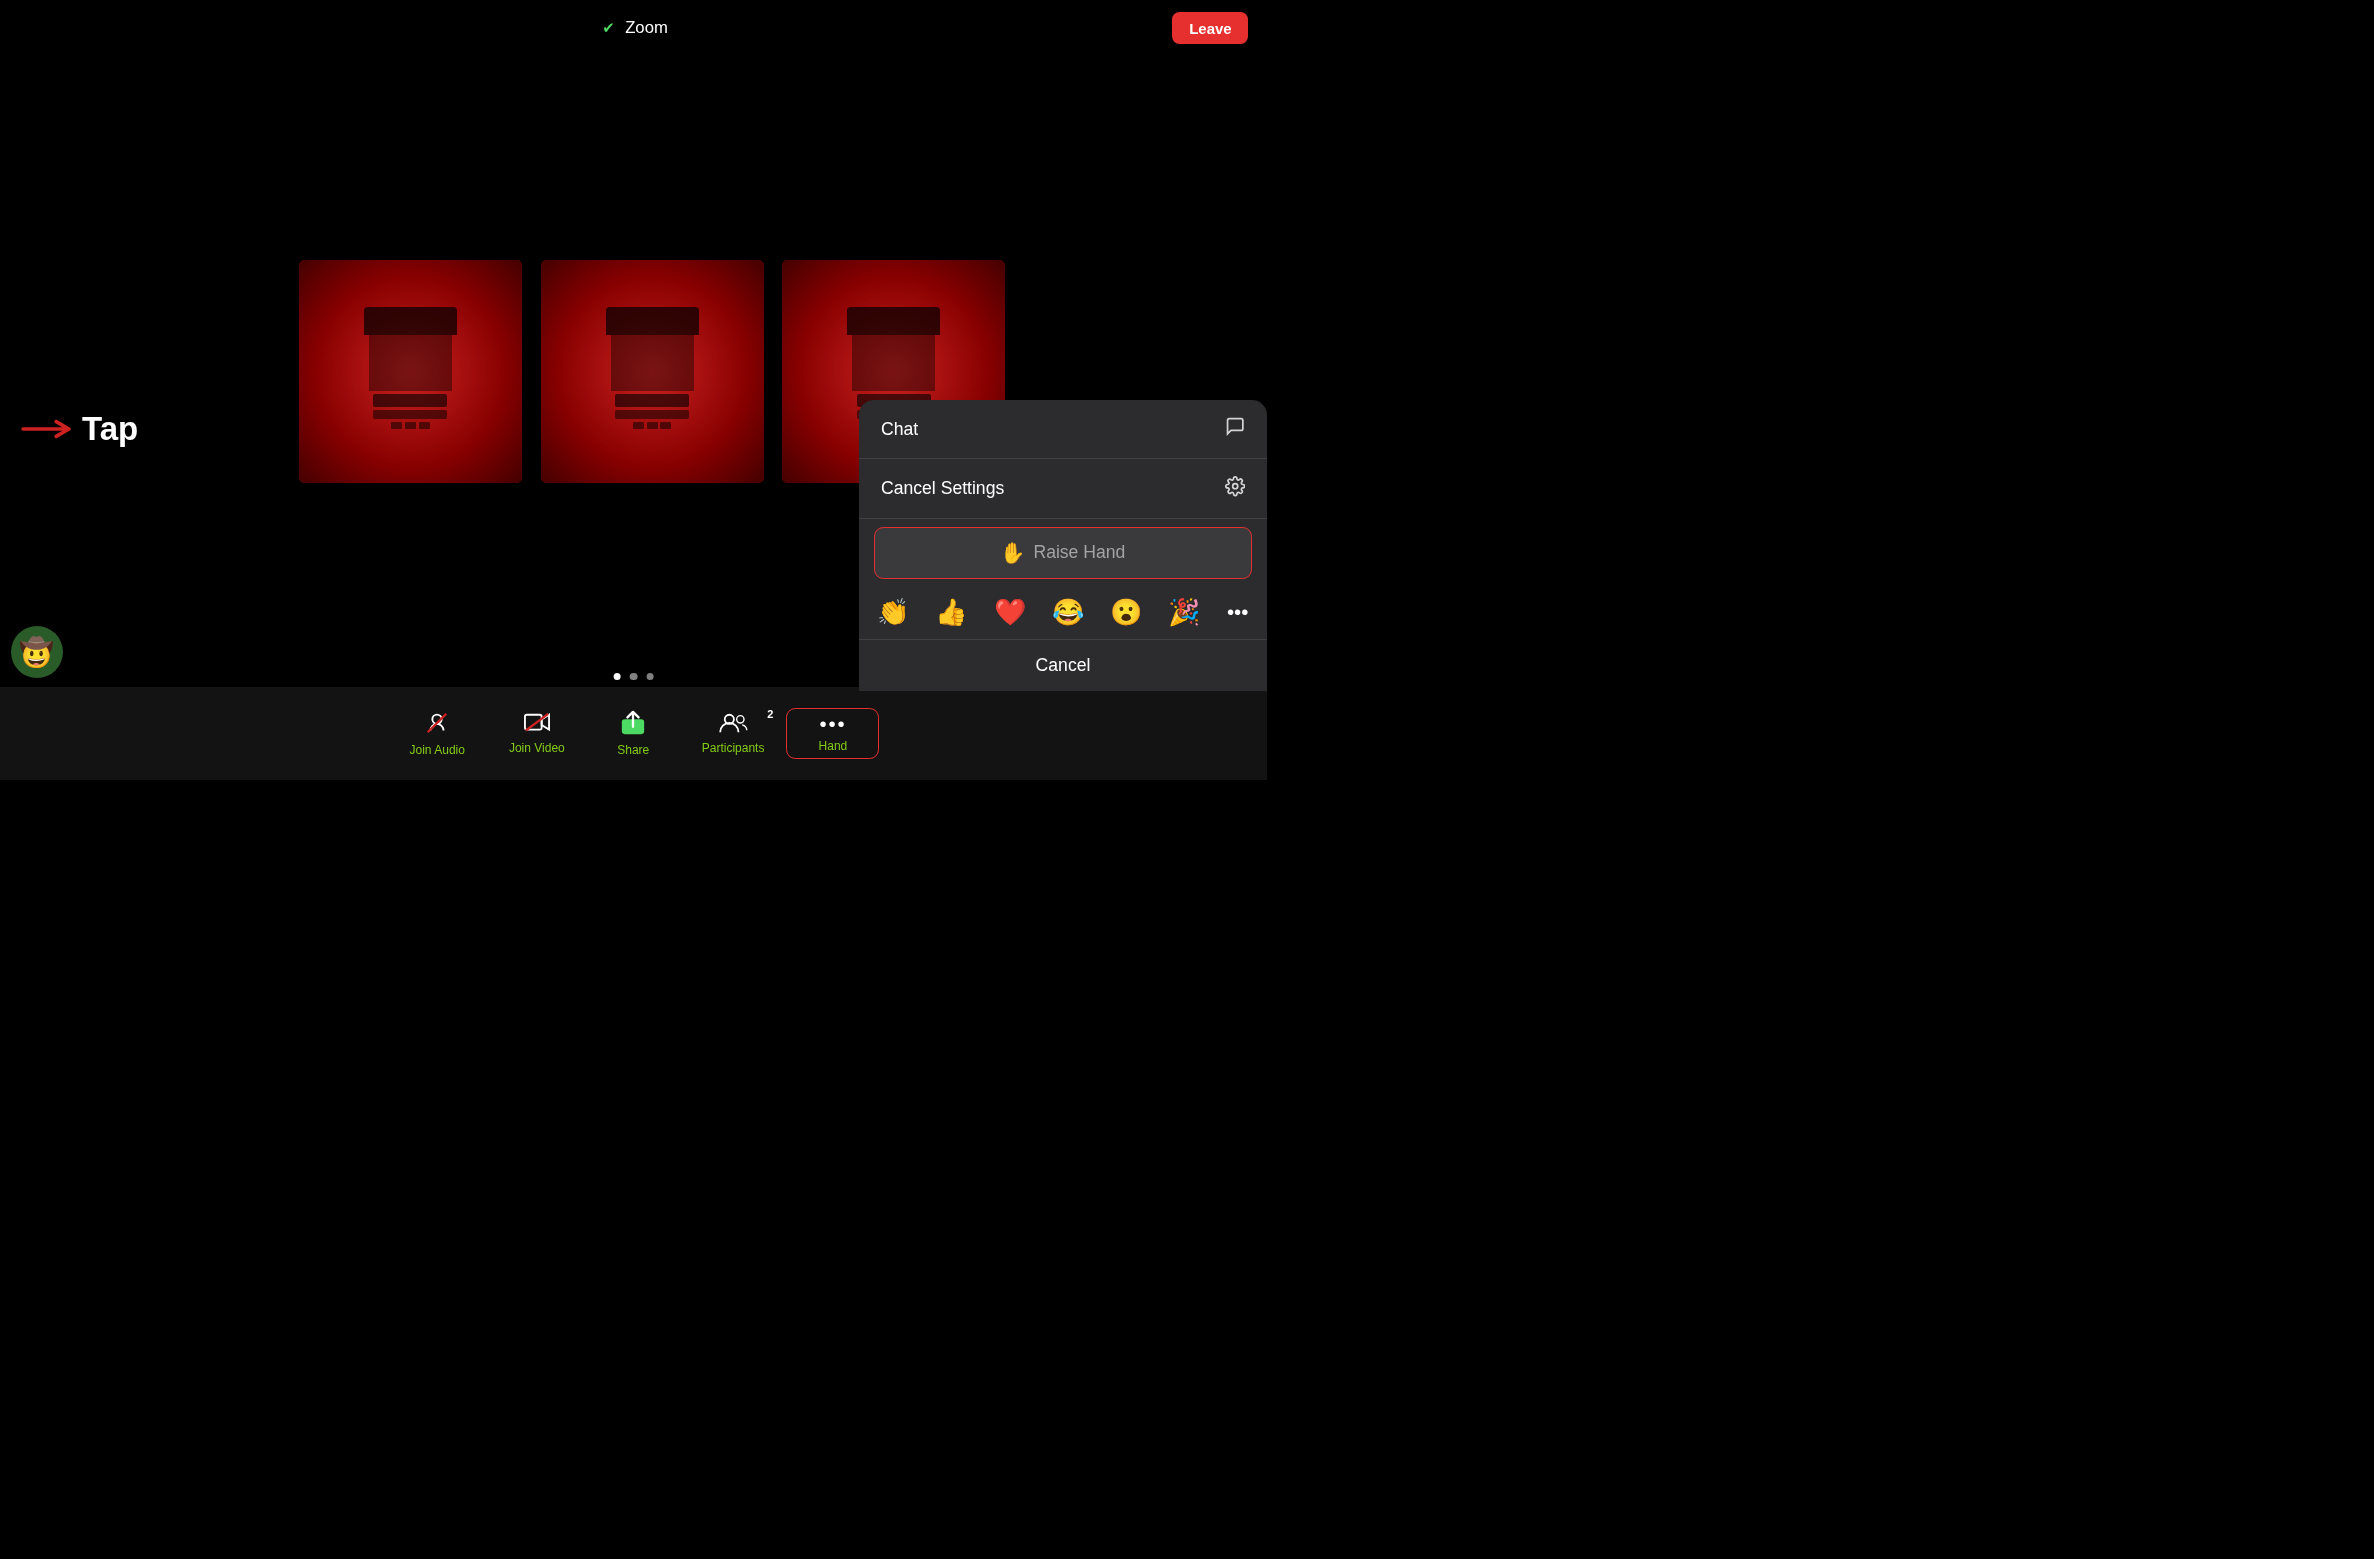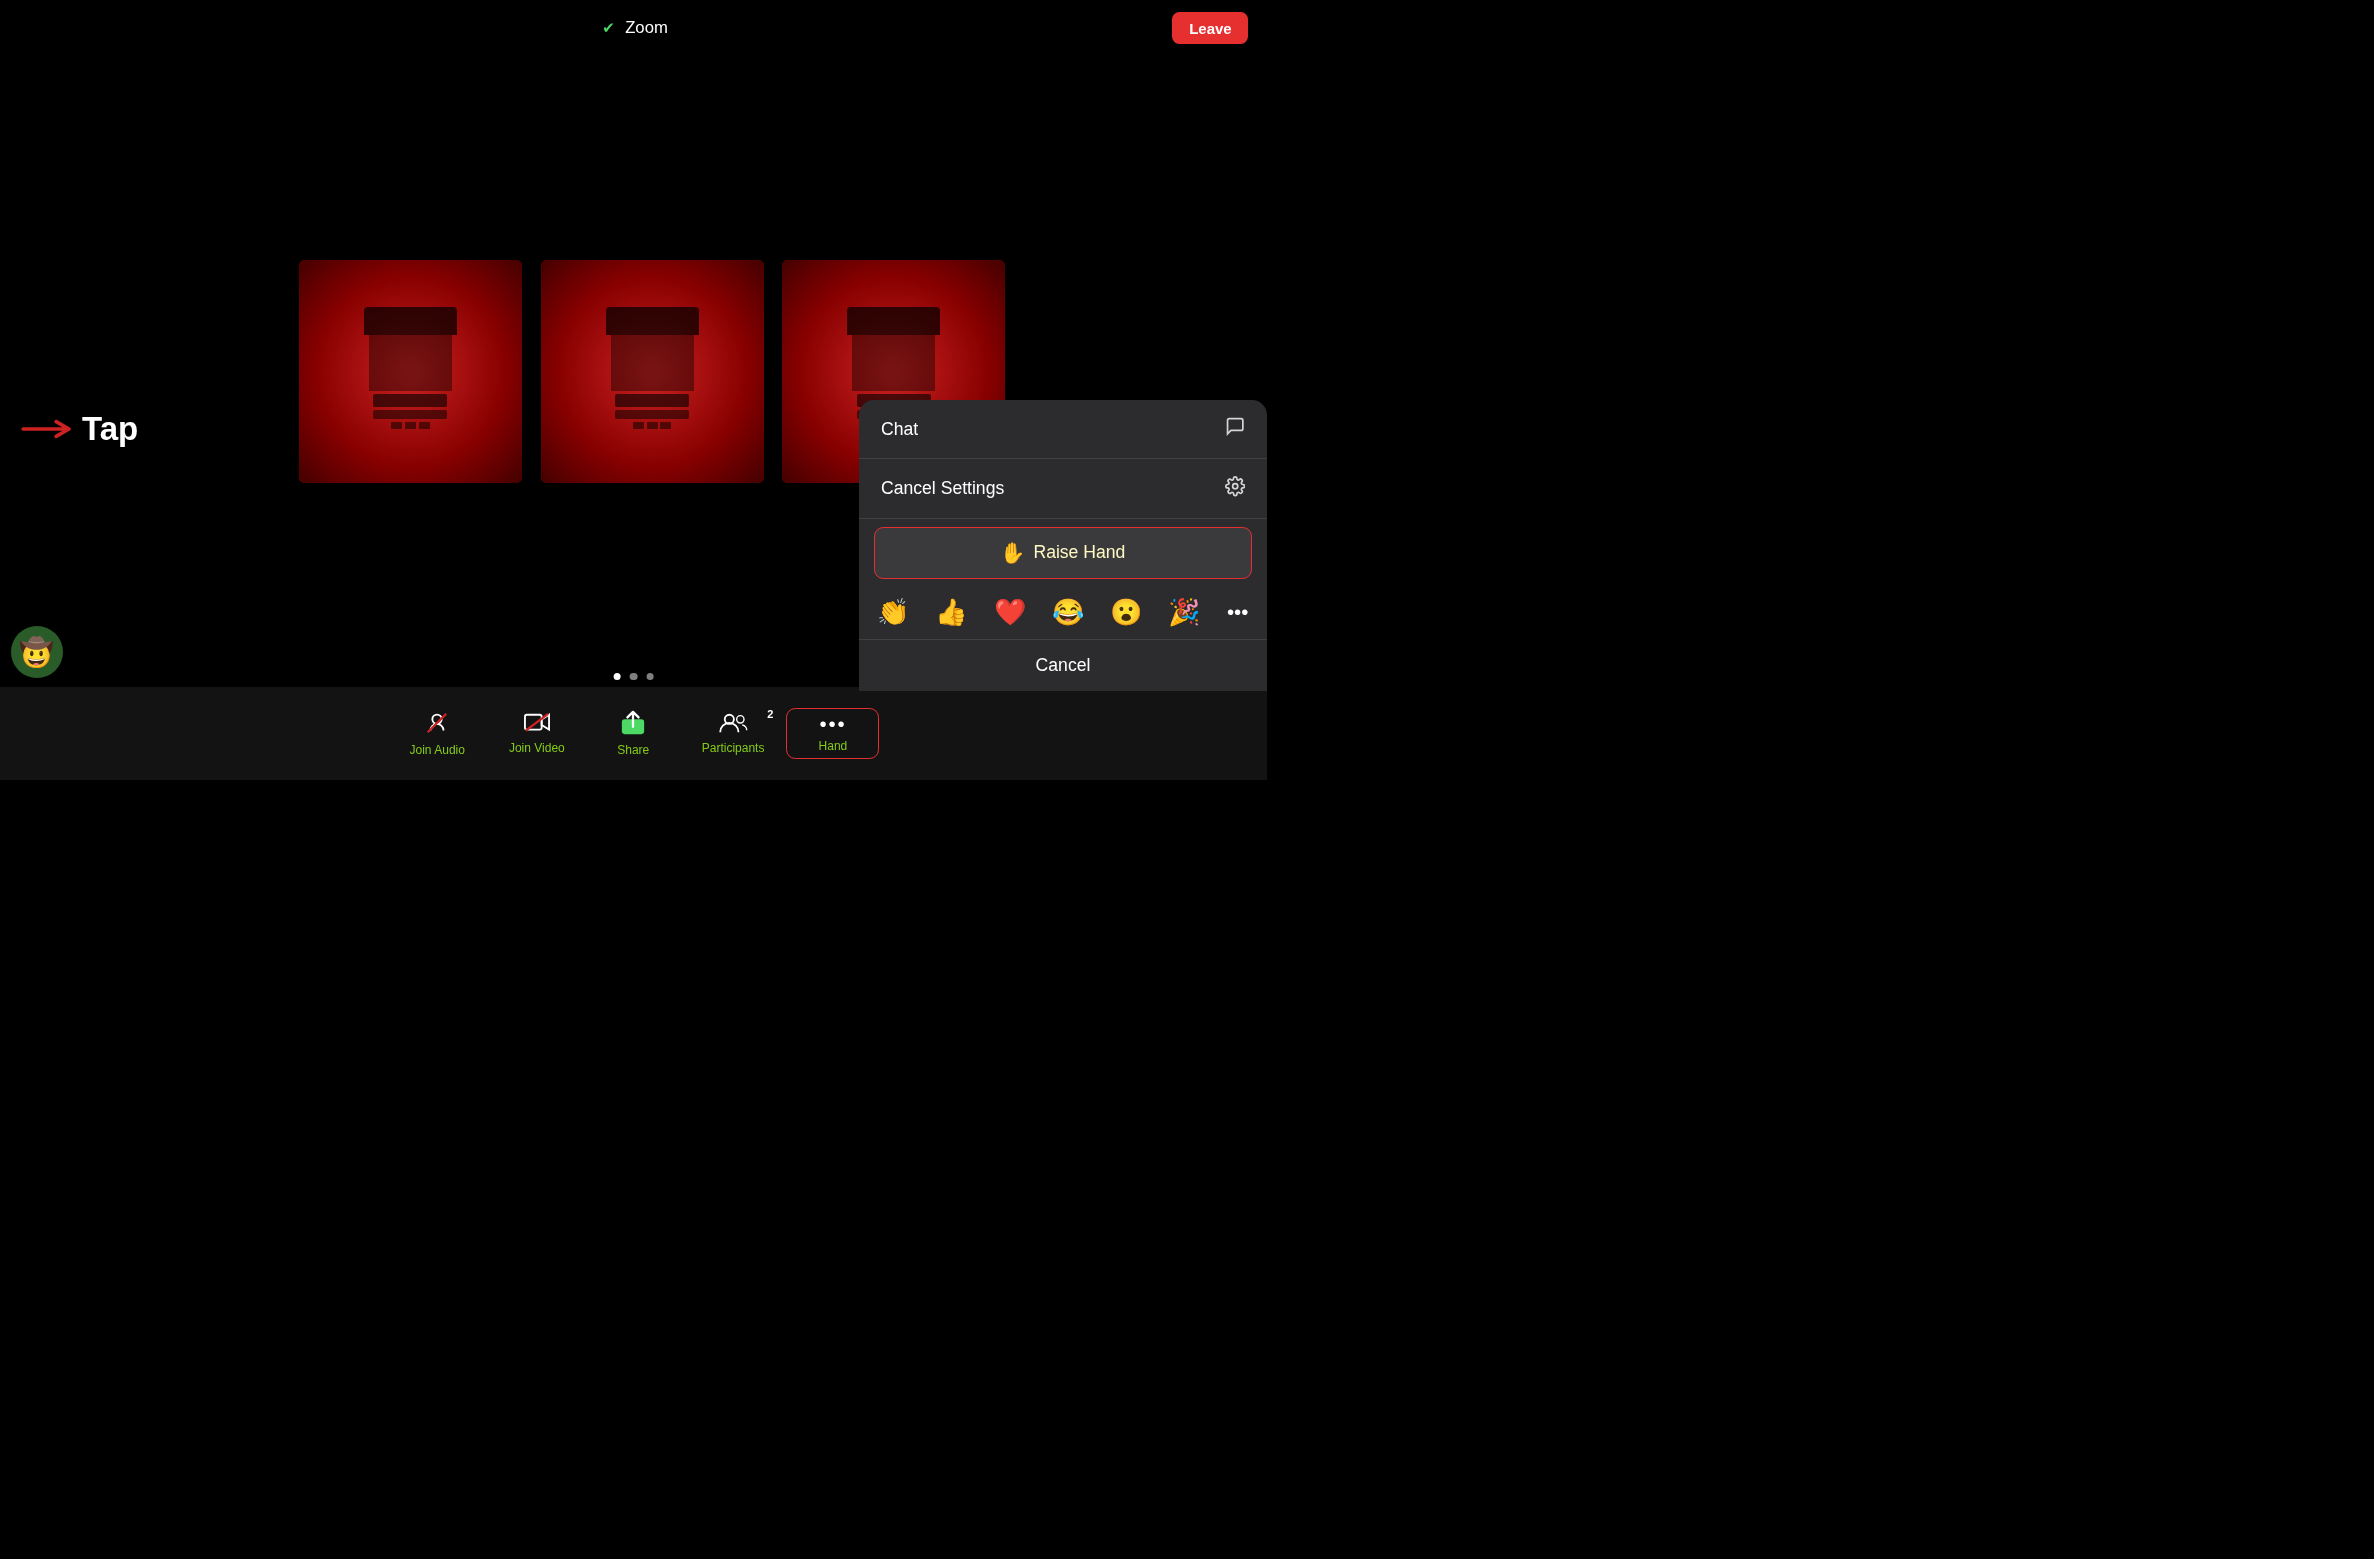--- a/index.html
+++ b/index.html
@@ -294,21 +294,21 @@
       border: 1.9px solid #e63030;
       border-radius: 9.3px;
       margin: 7.4px 15px;
       padding: 13px 18.6px;
       display: flex;
       align-items: center;
       justify-content: center;
       cursor: pointer;
     }
     .raise-hand-label {
-      color: #fef9c3;
+      color: #a3a3a3;
       font-size: 17.6px;
       font-weight: 500;
     }
 
     .reactions-row {
       display: flex;
       align-items: center;
       justify-content: space-between;
       padding: 11px 18.6px;
       border-bottom: 0.9px solid rgba(255,255,255,0.1);

